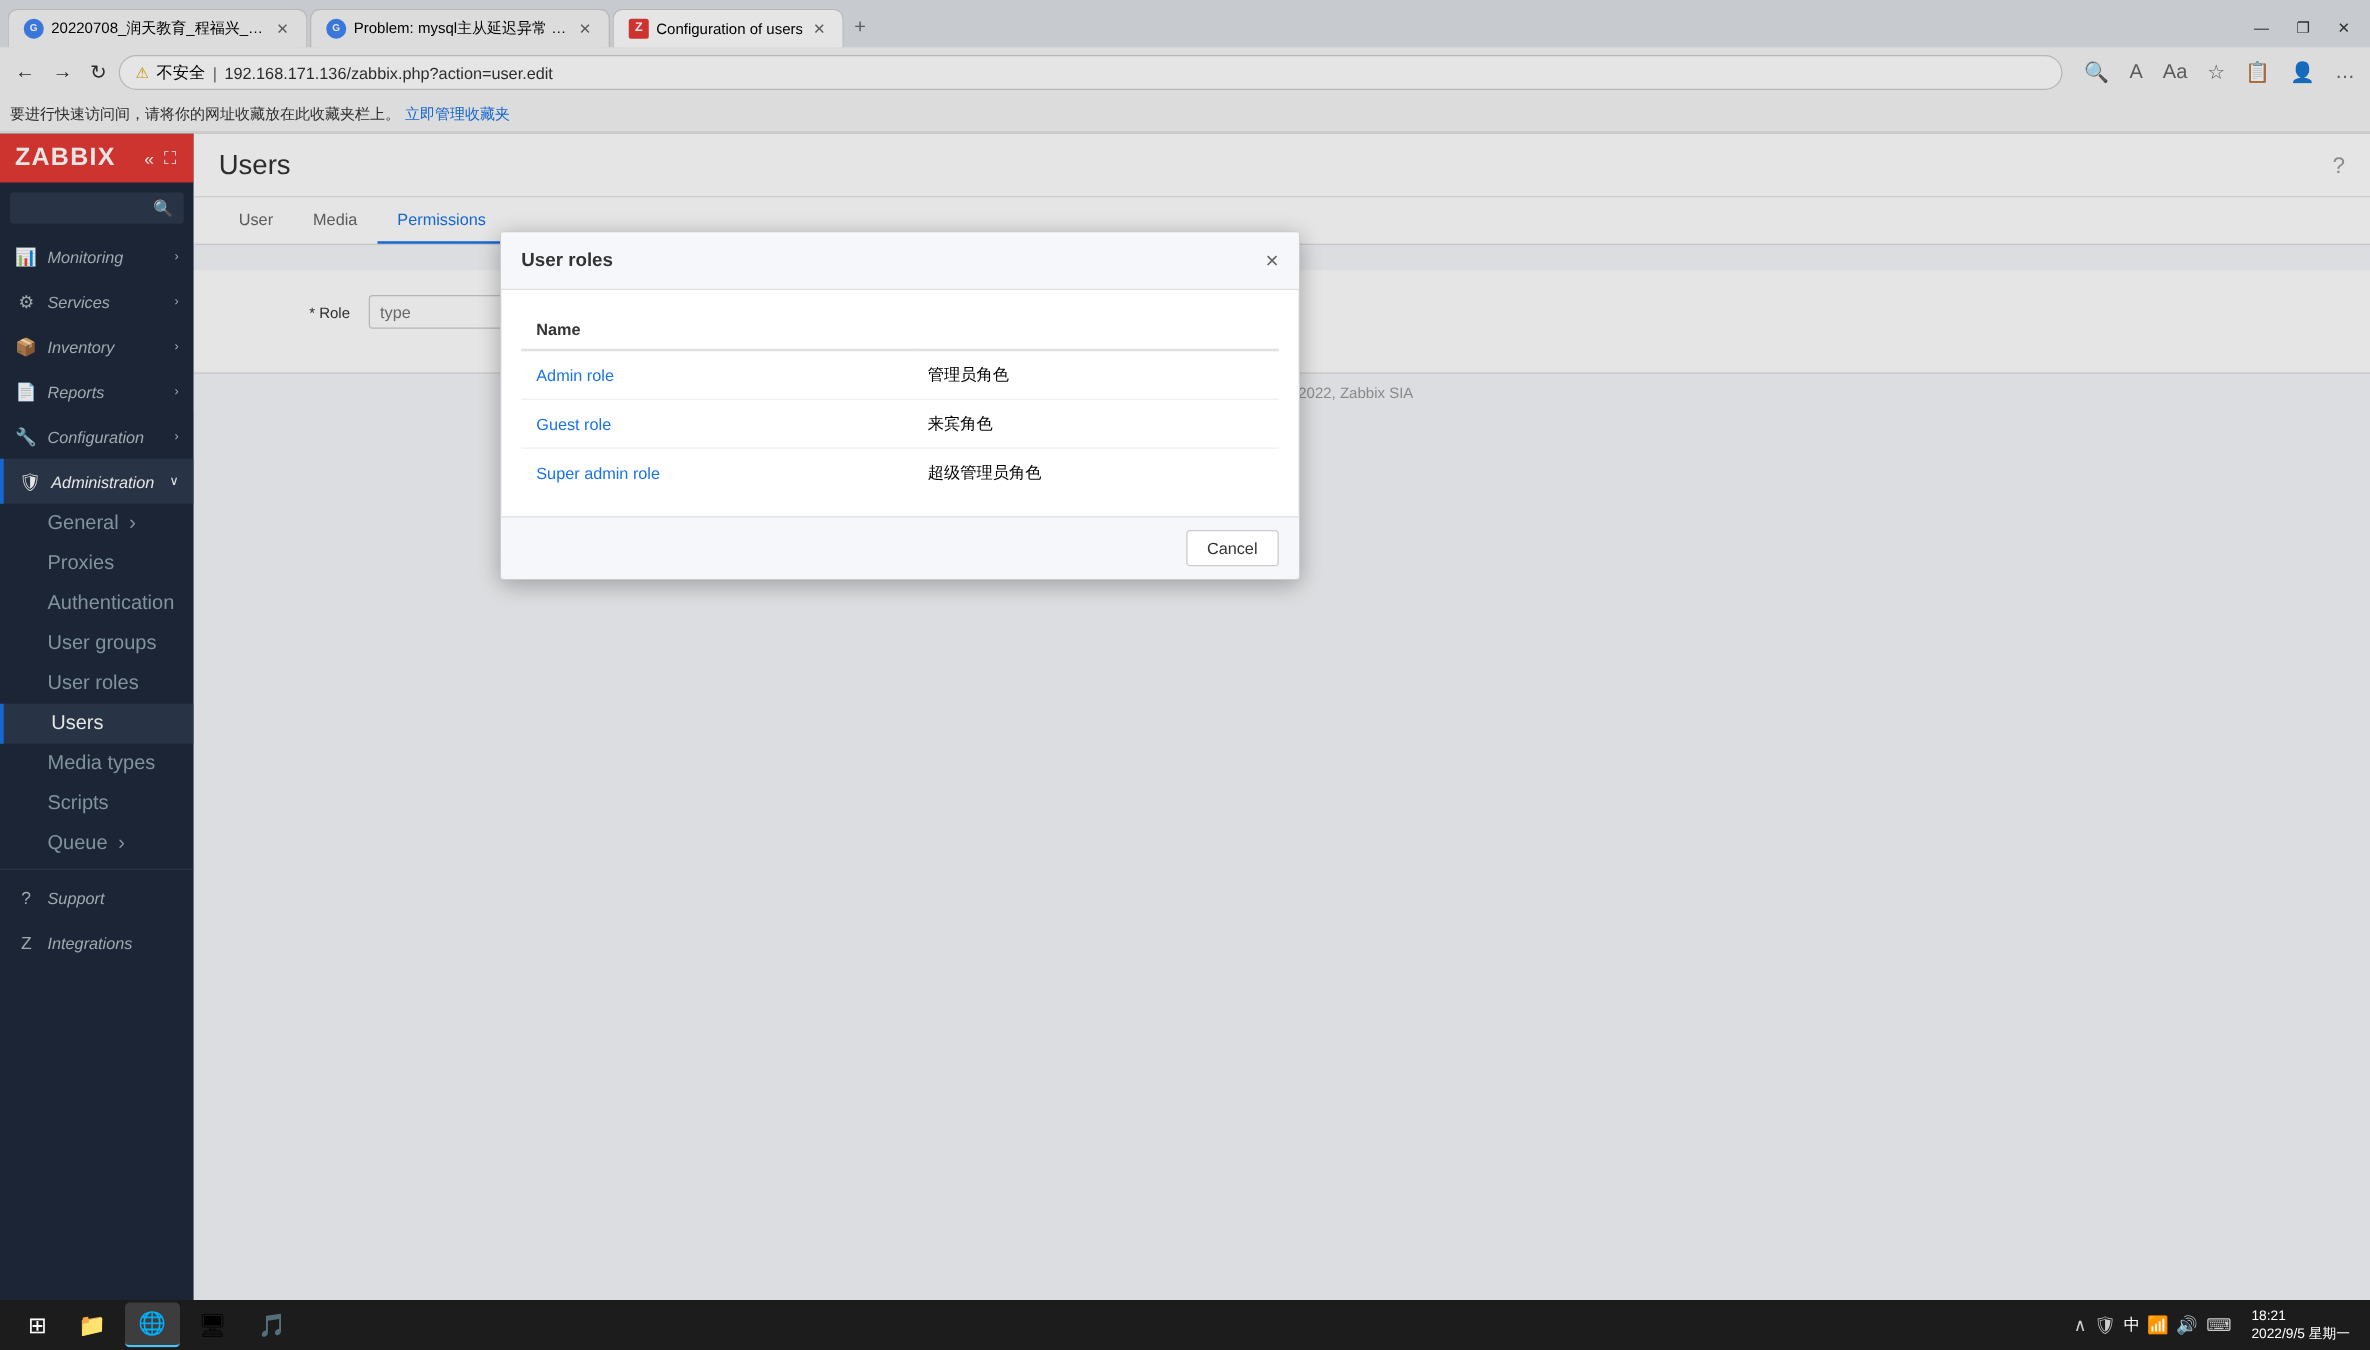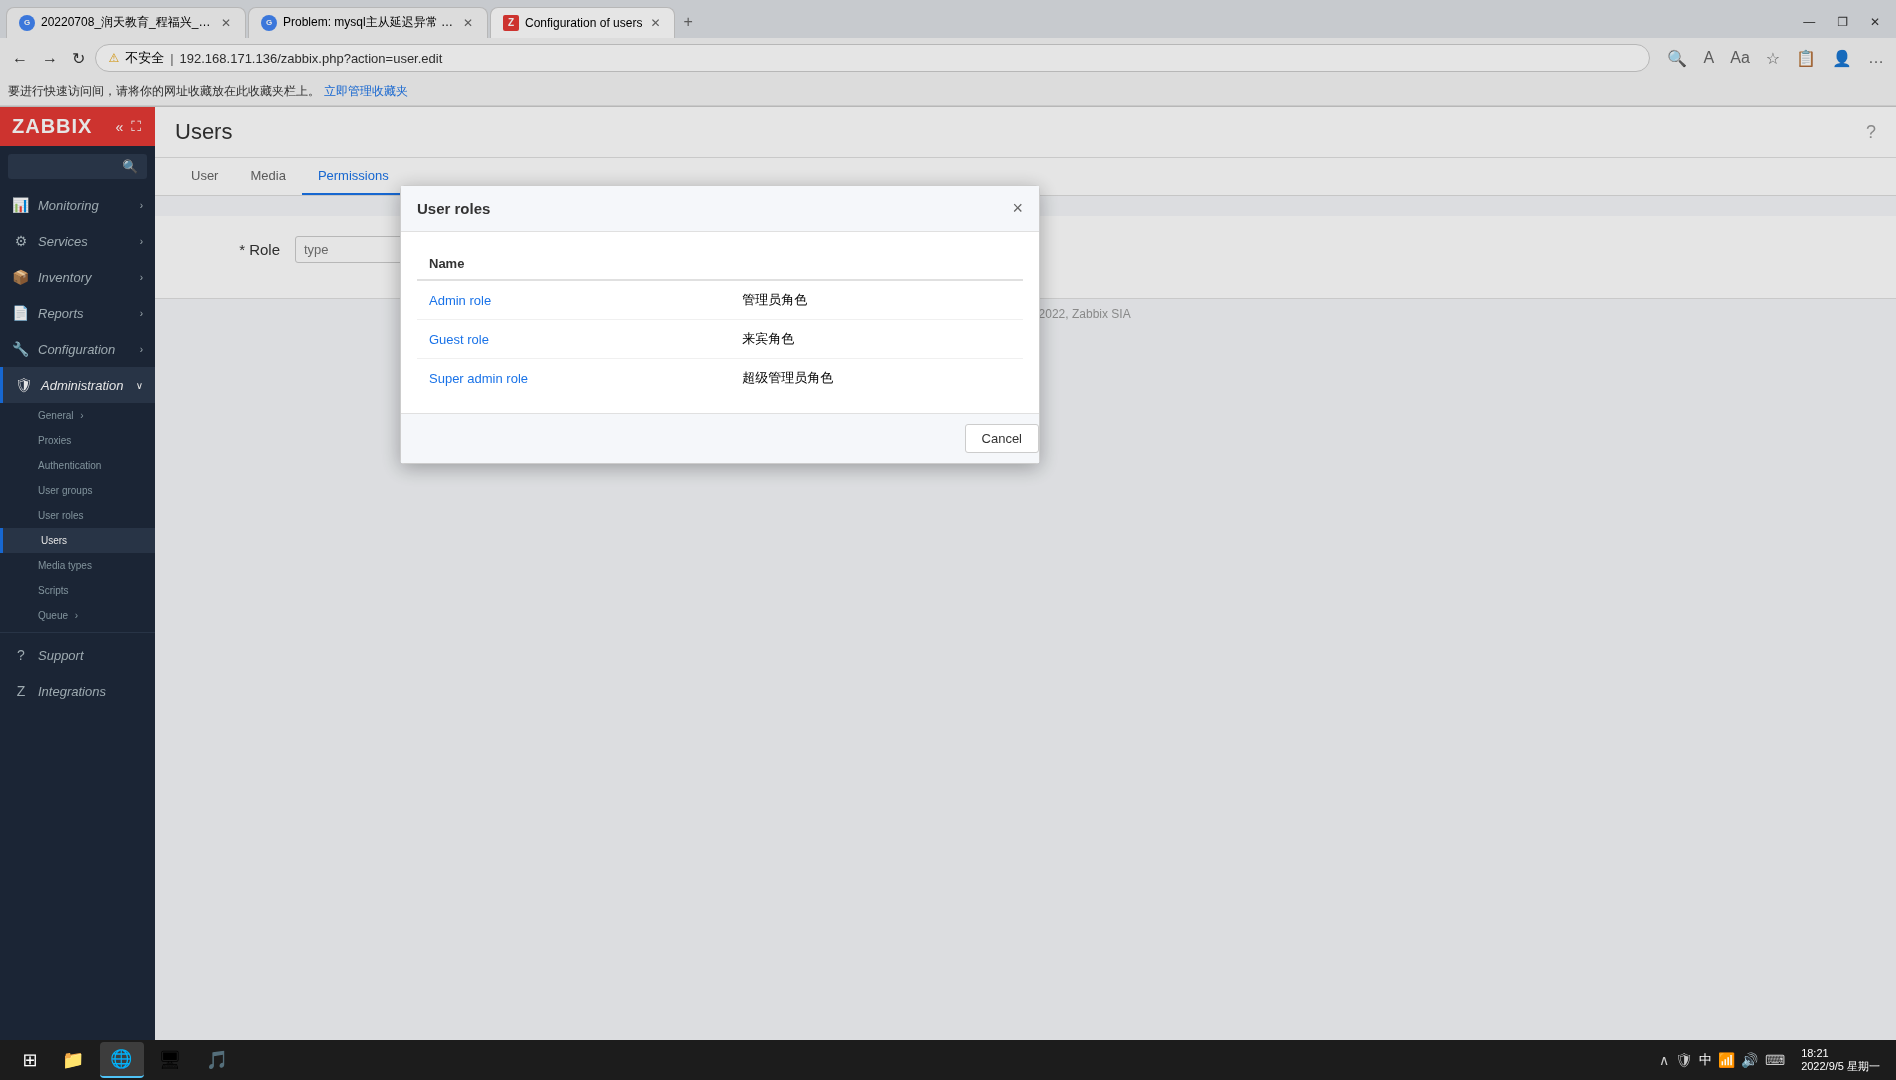--- a/index.html
+++ b/index.html
@@ -35,37 +35,37 @@
     .logo-icons { display: flex; gap: 4px; }
     .logo-icon-btn { background: none; border: none; color: white; cursor: pointer; font-size: 14px; padding: 2px; }
 
     .search-box { padding: 8px; }
 
     .nav-item { display: flex; align-items: center; padding: 9px 12px; cursor: pointer; color: #b0bec5; font-size: 13px; }
     .nav-item.active { background: #2d3a4e; color: white; border-left: 3px solid #1a73e8; }
     .nav-item-icon { width: 18px; height: 18px; margin-right: 8px; display: flex; align-items: center; justify-content: center; font-size: 14px; }
     .nav-item-label { flex: 1; font-style: italic; }
     .nav-item-arrow { font-size: 10px; }
-    .nav-sub-item { padding: 7px 12px 7px 38px; cursor: pointer; color: #90a4ae; font-size: 10px; }
+    .nav-sub-item { padding: 7px 12px 7px 38px; cursor: pointer; color: #90a4ae; font-size: 16px; }
     .nav-sub-item.active { color: white; background: #2d3a4e; border-left: 3px solid #1a73e8; }
     .sidebar-divider { border: none; border-top: 1px solid #2d3a4e; margin: 4px 0; }
 
     
     .main-content { flex: 1; overflow-y: auto; background: #f5f7fa; }
     .page-header { background: white; padding: 12px 20px; border-bottom: 1px solid #e0e0e0; display: flex; align-items: center; justify-content: space-between; }
     .page-title { font-size: 22px; font-weight: 300; color: #333; }
     .header-help { color: #999; font-size: 18px; }
     .tabs-bar { display: flex; border-bottom: 1px solid #ddd; margin-bottom: 20px; background: white; padding: 0 20px; }
     .page-tab { padding: 10px 16px; cursor: pointer; color: #1a73e8; font-size: 13px; border-bottom: 2px solid transparent; }
     .page-tab.active { border-bottom: 2px solid #1a73e8; color: #1a73e8; }
     .page-tab.inactive { color: #666; }
 
     .form-area { background: white; padding: 20px; }
     .form-row { display: flex; align-items: center; margin-bottom: 15px; }
-    .form-label { width: 120px; text-align: right; padding-right: 15px; color: #333; font-size: 15px; }
+    .form-label { width: 120px; text-align: right; padding-right: 15px; color: #333; font-size: 12px; }
     .form-input { border: 1px solid #ccc; padding: 5px 8px; border-radius: 3px; font-size: 13px; width: 200px; }
     .form-btn { background: #d9e8f7; border: 1px solid #a0c4e8; padding: 5px 12px; border-radius: 3px; cursor: pointer; font-size: 13px; color: #333; }
 
     
     .app-footer { background: #f5f7fa; text-align: center; padding: 8px; color: #999; font-size: 12px; border-top: 1px solid #e0e0e0; }
 
     
     .taskbar { height: 40px; background: #1c1c1c; display: flex; align-items: center; padding: 0 8px; position: fixed; bottom: 0; width: 1896px; z-index: 1000; }
     .taskbar-start { display: flex; align-items: center; justify-content: center; width: 44px; height: 100%; cursor: pointer; }
     .taskbar-apps { display: flex; align-items: center; gap: 4px; flex: 1; }
@@ -82,21 +82,21 @@
     .modal-header { display: flex; align-items: center; justify-content: space-between; padding: 12px 16px; border-bottom: 1px solid #e0e0e0; background: #f5f7fa; }
     .modal-title { font-size: 15px; font-weight: bold; color: #333; }
     .modal-close { background: none; border: none; cursor: pointer; color: #666; font-size: 18px; }
     .modal-body { padding: 16px; }
     .modal-table { width: 100%; border-collapse: collapse; }
     .modal-table th { text-align: left; padding: 8px 12px; font-weight: bold; color: #333; border-bottom: 2px solid #e0e0e0; font-size: 13px; }
     .modal-table td { padding: 10px 12px; border-bottom: 1px solid #f0f0f0; font-size: 13px; }
     .modal-table tr:last-child td { border-bottom: none; }
     .role-link { color: #1a73e8; text-decoration: none; cursor: pointer; }
     .role-desc { color: #000000; }
-    .modal-footer { padding: 10px 0; border-top: 1px solid #e0e0e0; display: flex; justify-content: flex-end; background: #f5f7fa; }
+    .modal-footer { padding: 10px 16px; border-top: 1px solid #e0e0e0; display: flex; justify-content: flex-end; background: #f5f7fa; }
     .cancel-btn { background: white; border: 1px solid #ccc; padding: 6px 16px; border-radius: 3px; cursor: pointer; font-size: 13px; color: #333; }
     .favicon-z { background: #e53935; color: white; width: 16px; height: 16px; display: flex; align-items: center; justify-content: center; font-size: 10px; font-weight: bold; border-radius: 2px; }
     .favicon-g { background: #4285f4; color: white; width: 16px; height: 16px; display: flex; align-items: center; justify-content: center; font-size: 8px; font-weight: bold; border-radius: 50%; }
   </style>
 </head>
 <body>
 
 <div class="browser-chrome">
   <div class="tab-bar">
     <div class="tab">

